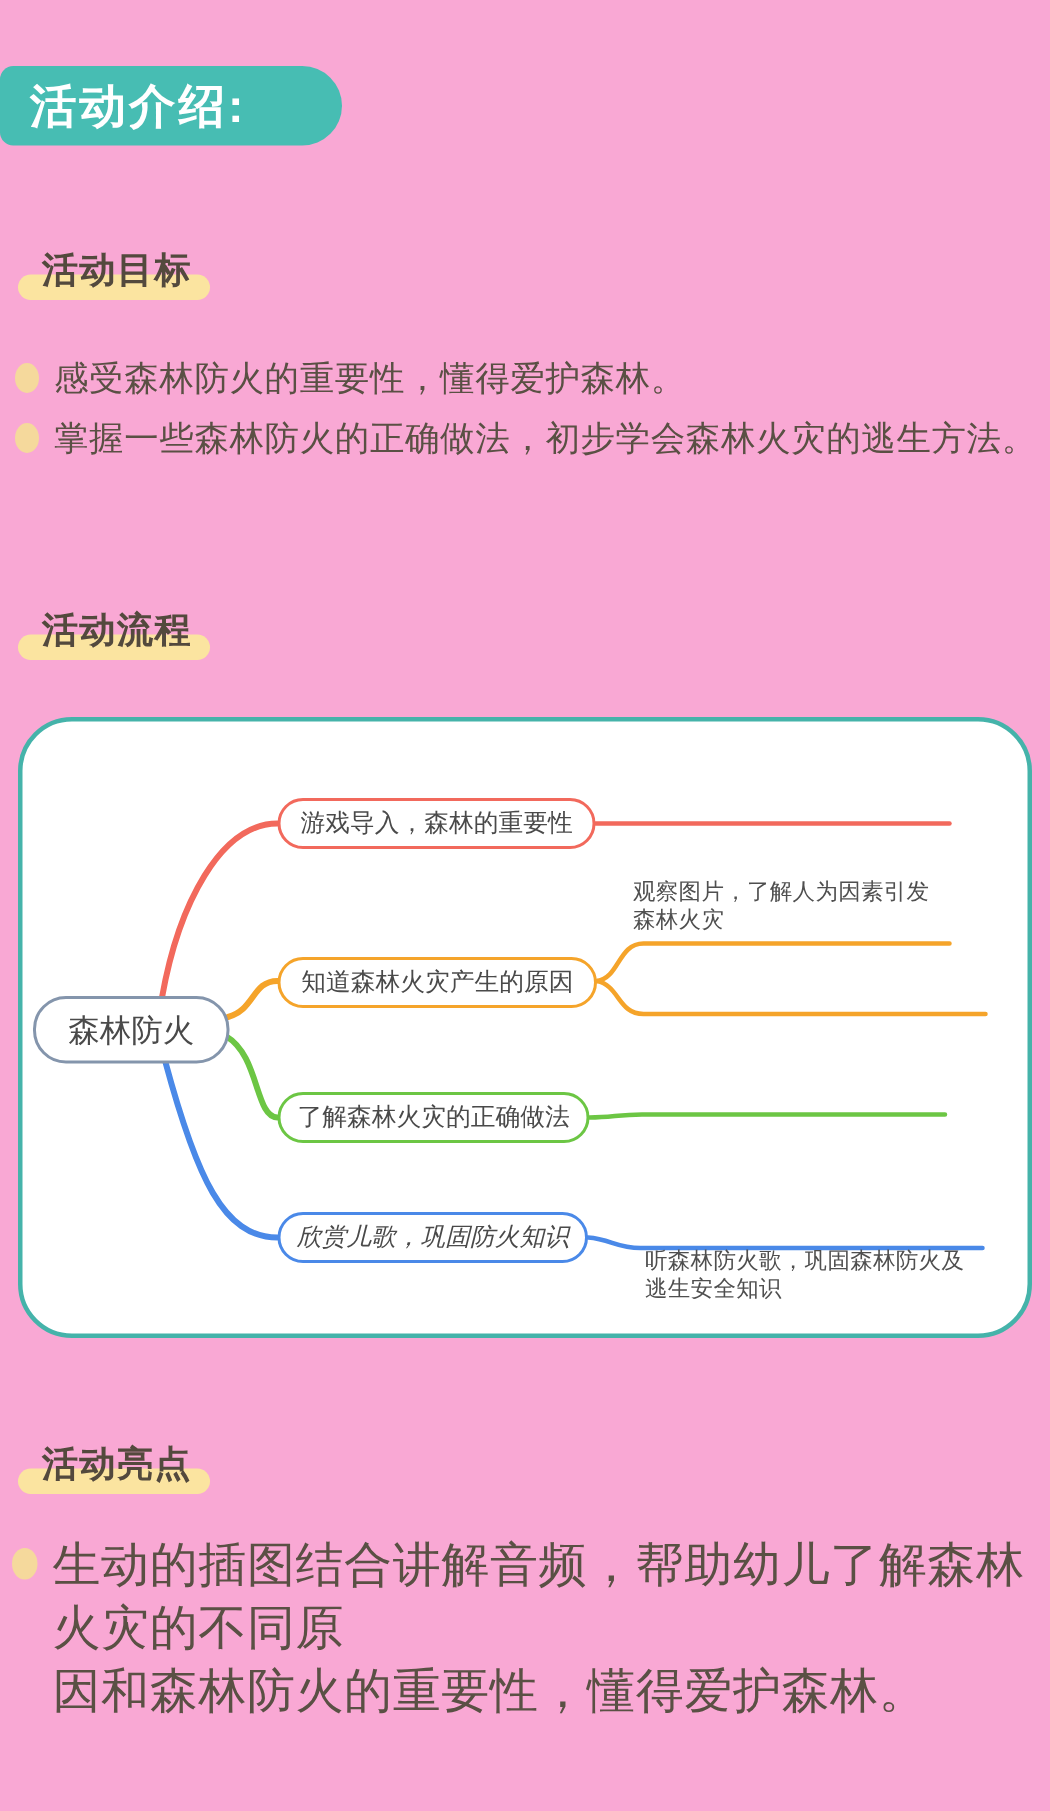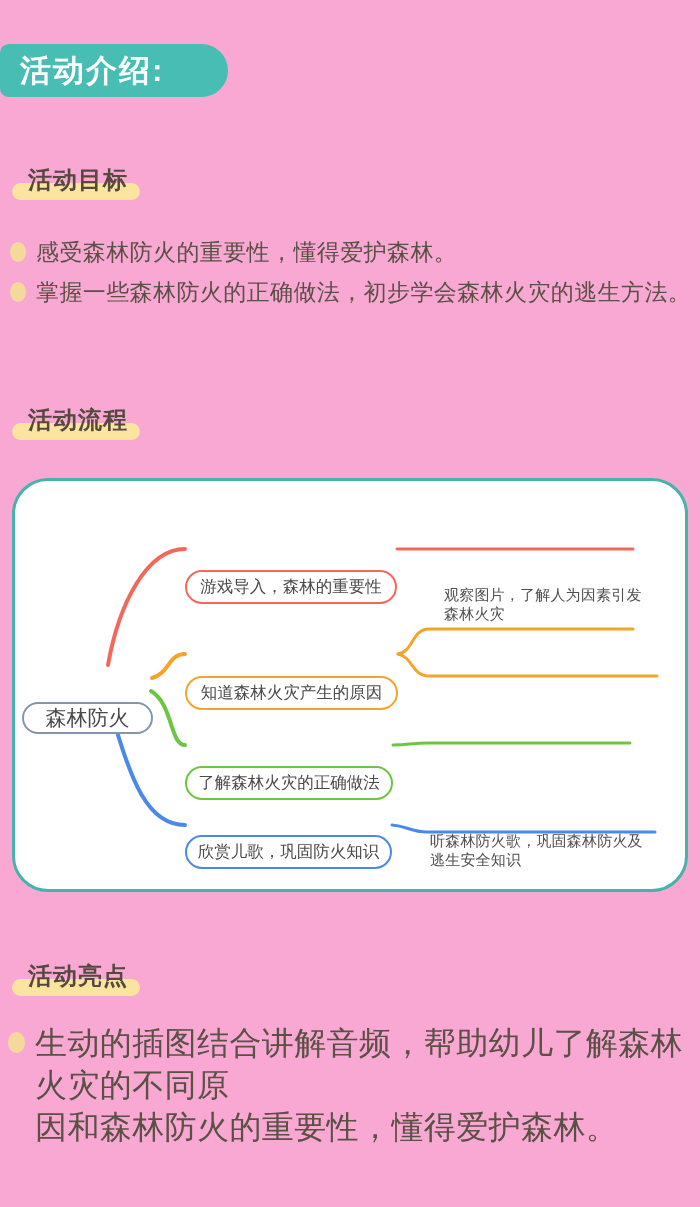--- a/index.html
+++ b/index.html
@@ -30,32 +30,32 @@
   .accent{color:#3cb8b2;
           background-image:linear-gradient(#fae49f,#fae49f);
           background-size:100% 15px;background-position:0 88%;background-repeat:no-repeat;}
 
   
   .mindmap{position:absolute;left:12px;top:478px;width:676px;height:414px;
            border:3px solid #45b3aa;border-radius:36px;box-sizing:border-box;background:#fff;}
   .mm-svg{position:absolute;left:0;top:0;}
   .mm-node{position:absolute;box-sizing:border-box;background:#ffffff;border:2px solid;
            display:flex;align-items:center;justify-content:center;
-           color:#4a4a4a;white-space:nowrap;margin-top:38px;}
-  .mm-root{left:7px;top:183px;width:131px;height:32px;border-color:#8495ac;border-radius:22px;
+           color:#4a4a4a;white-space:nowrap;}
+  .mm-root{left:7px;top:183px;width:131px;height:45px;border-color:#8495ac;border-radius:22px;
            font-size:21px;font-weight:500;}
   .mm-branch{left:170px;height:34px;border-radius:17px;font-size:16.5px;}
   .mm-b1{top:51px;width:212px;border-color:#f2695c;}
   .mm-b2{top:157px;width:213px;border-color:#f5a42a;}
   .mm-b3{top:247px;width:208px;border-color:#6cc644;}
-  .mm-b4{top:316px;width:207px;border-color:#4a89e8;}
+  .mm-b4{top:327px;width:207px;border-color:#4a89e8;font-style:italic;}
   .mm-leaf{position:absolute;width:242px;font-size:15px;line-height:19px;color:#4f4f4f;
            white-space:pre-line;letter-spacing:0.2px;}
   .mm-l1{left:418px;top:46px;}
-  .mm-l2{left:429px;top:104px;}
+  .mm-l2{left:407px;top:104px;}
   .mm-l3{left:417px;top:154px;}
   .mm-l4{left:415px;top:225px;}
   .mm-l5{left:415px;top:306px;margin-top:44px;}
 </style>
 </head>
 <body>
 
 <div class="page">
 
   <div class="badge">活动介绍:</div>

